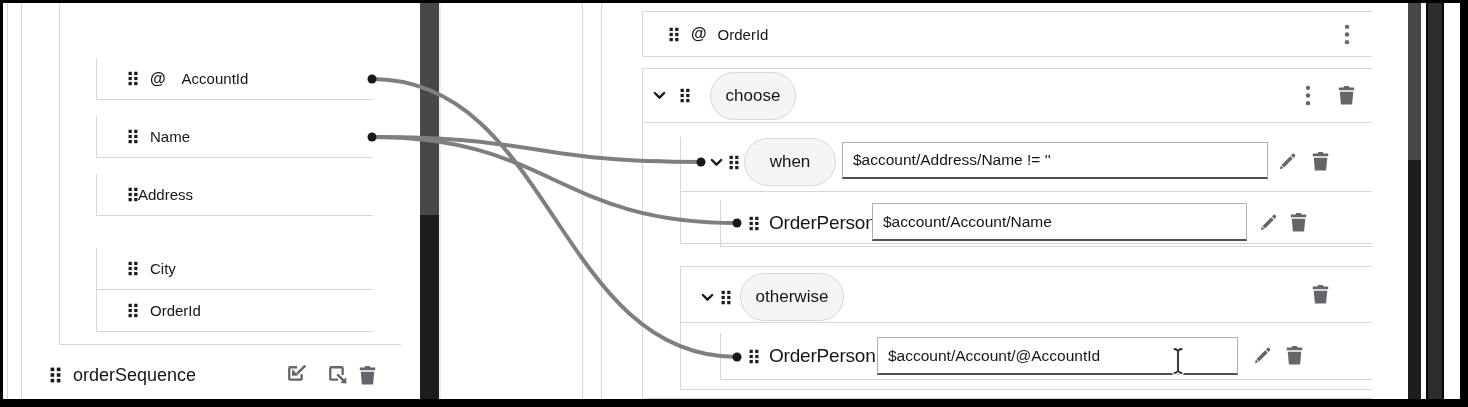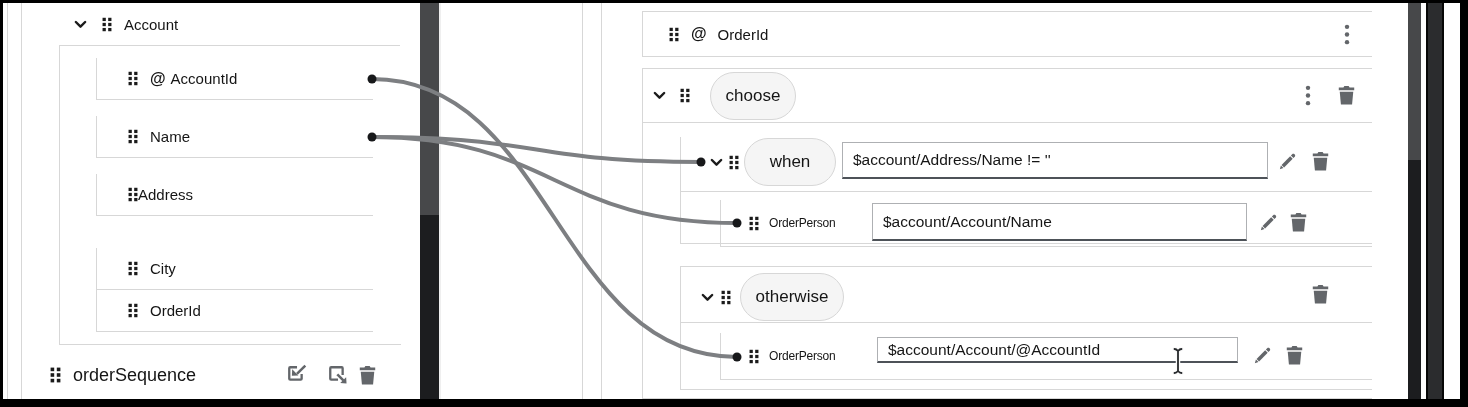--- a/index.html
+++ b/index.html
@@ -7,21 +7,21 @@
        font-family:"Liberation Sans","DejaVu Sans",sans-serif;color:var(--text,#151515);}
   .abs{position:absolute;}
   .frame{position:absolute;background:#000;z-index:70;}
   .v{position:absolute;width:1px;background:var(--border,#d7d7d7);}
   .h{position:absolute;height:1px;background:var(--border,#d7d7d7);}
   .box{position:absolute;background:#fff;display:flex;align-items:center;box-sizing:border-box;}
   .bl{border-left:1px solid var(--border,#d7d7d7);}
   .bb{border-bottom:1px solid var(--border,#d7d7d7);}
   .bt{border-top:1px solid var(--border,#d7d7d7);}
   .lbl{font-size:15px;color:var(--text,#151515);white-space:nowrap;}
-  .lbl-sm{font-size:12px;letter-spacing:-.2px;color:var(--text,#151515);white-space:nowrap;}
+  .lbl-sm{font-size:19px;letter-spacing:-.2px;color:var(--text,#151515);white-space:nowrap;}
   .attr{font-weight:bold;font-size:16px;color:var(--text,#151515);}
   .icon{display:inline-flex;align-items:center;justify-content:center;color:#1b1b1b;}
   .ibtn{position:absolute;width:26px;height:26px;display:flex;align-items:center;justify-content:center;
         transform:translate(-50%,-50%);color:var(--icon,#63666a);cursor:pointer;z-index:22;}
   .pill{position:absolute;box-sizing:border-box;border:1px solid var(--border,#d7d7d7);
         background:var(--pillbg,#f5f5f5);border-radius:26px;display:flex;align-items:center;
         justify-content:center;font-size:17px;z-index:21;}
   .tinput{position:absolute;box-sizing:border-box;background:#fff;border:1px solid #aeb0b3;
         border-bottom:2px solid #4d5258;display:flex;align-items:center;padding:0 10px;
         font-size:15.5px;white-space:nowrap;overflow:hidden;z-index:21;cursor:text;}
@@ -37,52 +37,34 @@
 <div id="app">
 
   <div class="v" style="left:7px;top:3px;height:396px"></div>
   <div class="v" style="left:21px;top:3px;height:396px"></div>
   <div class="v" style="left:582px;top:3px;height:396px"></div>
   <div class="v" style="left:601px;top:3px;height:396px"></div>
 
   <div class="v" style="left:59px;top:3px;height:341px"></div>
   <div class="h" style="left:59px;top:344px;width:342px"></div>
 
-  <div class="box bb" style="left:59px;top:3px;width:341px;height:43px;z-index:20">
-    <span class="icon" style="margin-left:15px">
-      <svg width="13" height="9" viewBox="0 0 14 9">
-          <path d="M2 1.8 L7 6.8 L12 1.8" fill="none" stroke="currentColor" stroke-width="2.6" stroke-linecap="round" stroke-linejoin="round"></path>
-        </svg>
-    </span>
-    <span class="icon" style="margin-left:15px">
-      <svg width="10" height="15" viewBox="0 0 11 16" fill="currentColor">
-          <rect x="0.6" y="0.6" width="3.6" height="3.6"></rect>
-          <rect x="6.8" y="0.6" width="3.6" height="3.6"></rect>
-          <rect x="0.6" y="6.2" width="3.6" height="3.6"></rect>
-          <rect x="6.8" y="6.2" width="3.6" height="3.6"></rect>
-          <rect x="0.6" y="11.8" width="3.6" height="3.6"></rect>
-          <rect x="6.8" y="11.8" width="3.6" height="3.6"></rect>
-        </svg>
-    </span>
-    <span class="lbl" style="margin-left:12px">Account</span>
-  </div>
 
   <div class="box bb bl" style="left:96px;top:58px;width:277px;height:42px;z-index:20">
     <span class="icon" style="margin-left:31px">
       <svg width="10" height="15" viewBox="0 0 11 16" fill="currentColor">
           <rect x="0.6" y="0.6" width="3.6" height="3.6"></rect>
           <rect x="6.8" y="0.6" width="3.6" height="3.6"></rect>
           <rect x="0.6" y="6.2" width="3.6" height="3.6"></rect>
           <rect x="6.8" y="6.2" width="3.6" height="3.6"></rect>
           <rect x="0.6" y="11.8" width="3.6" height="3.6"></rect>
           <rect x="6.8" y="11.8" width="3.6" height="3.6"></rect>
         </svg>
     </span>
     <span class="attr" style="margin-left:12px">@</span>
-    <span class="lbl" style="margin-left:5px">AccountId</span>
+    <span class="lbl" style="margin-left:16px">AccountId</span>
   </div>
 
   <div class="box bb bl" style="left:96px;top:116px;width:277px;height:42px;z-index:20">
     <span class="icon" style="margin-left:31px">
       <svg width="10" height="15" viewBox="0 0 11 16" fill="currentColor">
           <rect x="0.6" y="0.6" width="3.6" height="3.6"></rect>
           <rect x="6.8" y="0.6" width="3.6" height="3.6"></rect>
           <rect x="0.6" y="6.2" width="3.6" height="3.6"></rect>
           <rect x="6.8" y="6.2" width="3.6" height="3.6"></rect>
           <rect x="0.6" y="11.8" width="3.6" height="3.6"></rect>
@@ -319,21 +301,21 @@
           <rect x="0.6" y="0.6" width="3.6" height="3.6"></rect>
           <rect x="6.8" y="0.6" width="3.6" height="3.6"></rect>
           <rect x="0.6" y="6.2" width="3.6" height="3.6"></rect>
           <rect x="6.8" y="6.2" width="3.6" height="3.6"></rect>
           <rect x="0.6" y="11.8" width="3.6" height="3.6"></rect>
           <rect x="6.8" y="11.8" width="3.6" height="3.6"></rect>
         </svg>
     </span>
     <span class="lbl-sm" style="margin-left:10px">OrderPerson</span>
   </div>
-  <div class="tinput" style="left:877px;top:337px;width:361px;height:26px">$account/Account/@AccountId</div>
+  <div class="tinput" style="left:877px;top:337px;width:361px;height:38px">$account/Account/@AccountId</div>
   <span class="ibtn" style="left:1262px;top:355px">
     <svg width="17" height="17" viewBox="0 0 16 16" fill="currentColor">
         <path d="M0.8 15.2 l1-3.4 2.4 2.4 -3.4 1 Z"></path>
         <path d="M2.4 11.2 L10.5 3.1 l2.4 2.4 -8.1 8.1 Z"></path>
         <path d="M11.2 2.4 l1.2 -1.2 c0.6 -0.6 1.6 -0.6 2.2 0 l0.2 0.2 c0.6 0.6 0.6 1.6 0 2.2 l-1.2 1.2 Z"></path>
       </svg>
   </span>
   <span class="ibtn" style="left:1294px;top:355px">
     <svg width="17" height="19" viewBox="0 0 14 16" fill="currentColor">
         <path d="M5.2 0 h3.6 l0.8 1.3 h3.9 v2.2 H0.5 V1.3 h3.9 Z"></path>

